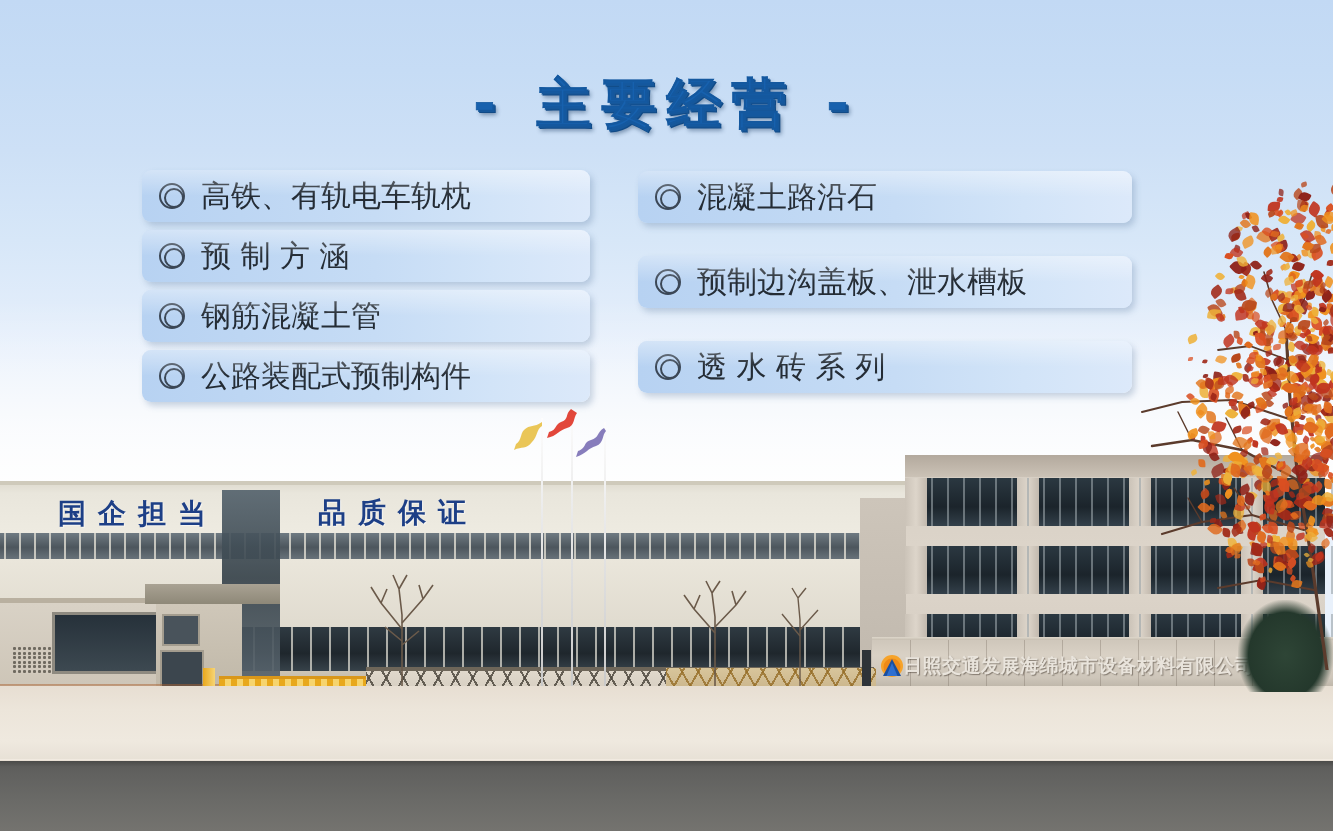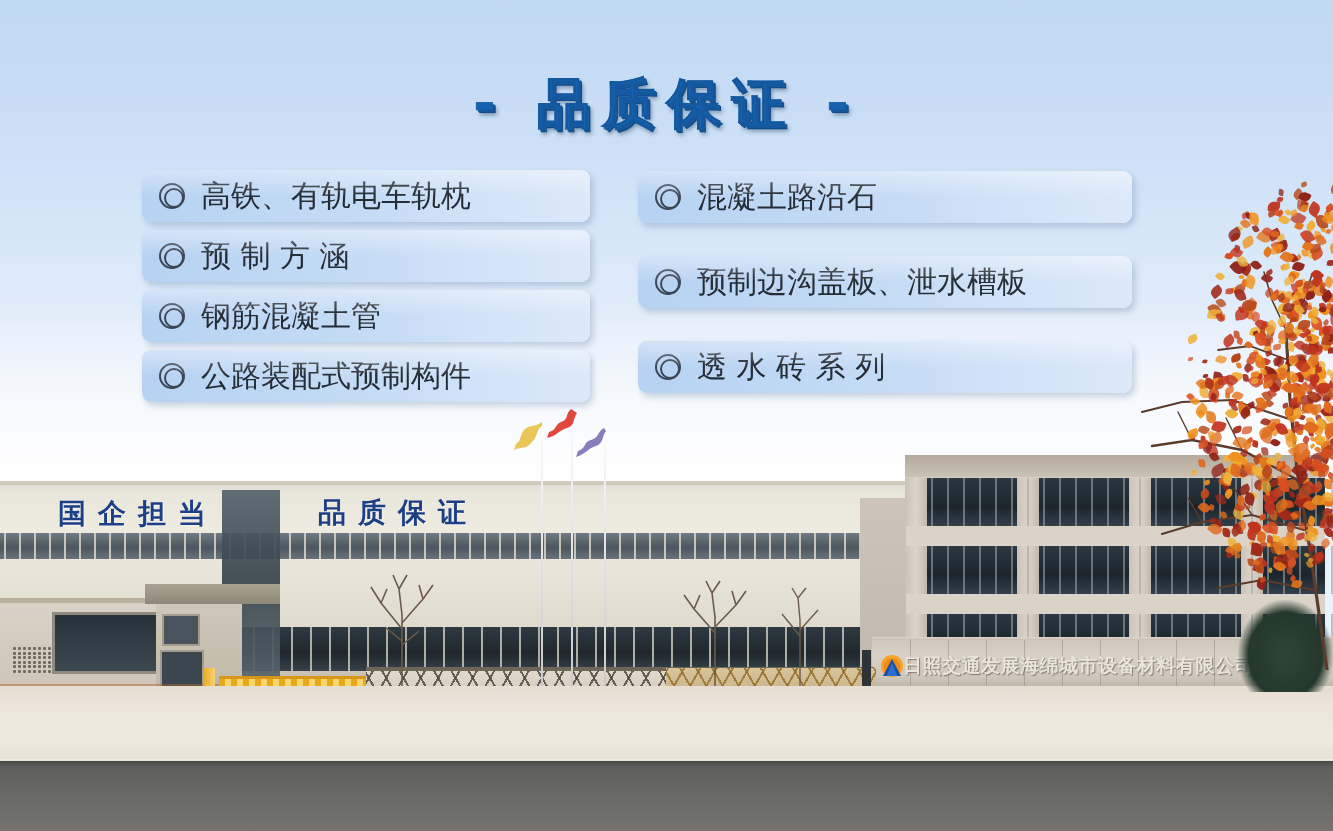--- a/index.html
+++ b/index.html
@@ -1299,21 +1299,21 @@
         <span class="leaf" style="left: 123.1px; top: 191.7px; width: 7.3px; height: 6px; background: rgb(224, 106, 30); opacity: 1; transform: rotate(41deg);"></span>
         <span class="leaf" style="left: 106.6px; top: 314.9px; width: 12.6px; height: 10.4px; background: rgb(224, 106, 30); opacity: 0.91; transform: rotate(100deg);"></span>
         <span class="leaf" style="left: 117.7px; top: 257.9px; width: 11.3px; height: 9.3px; background: rgb(142, 33, 24); opacity: 0.9; transform: rotate(318deg);"></span>
         <span class="leaf" style="left: 175.4px; top: 252.1px; width: 5px; height: 4.1px; background: rgb(184, 72, 28); opacity: 0.78; transform: rotate(142deg);"></span>
         <span class="leaf" style="left: 199.6px; top: 253.4px; width: 11.4px; height: 9.4px; background: rgb(224, 106, 30); opacity: 0.96; transform: rotate(101deg);"></span>
         <span class="leaf" style="left: 207.9px; top: 219.9px; width: 14px; height: 11.5px; background: rgb(238, 177, 58); opacity: 0.96; transform: rotate(159deg);"></span>
       </div>
   </div>
 
   <div class="title-wrap">
-    <span class="title">- 品质保证 -</span>
+    <span class="title">- 主要经营 -</span>
   </div>
 
   <div class="col col-left" id="col-left">
       <div class="pill">
         <span class="bullet"></span>
         <span class="pill-label">高铁、有轨电车轨枕</span>
       </div>
       <div class="pill">
         <span class="bullet"></span>
         <span class="pill-label">预 制 方 涵</span>

